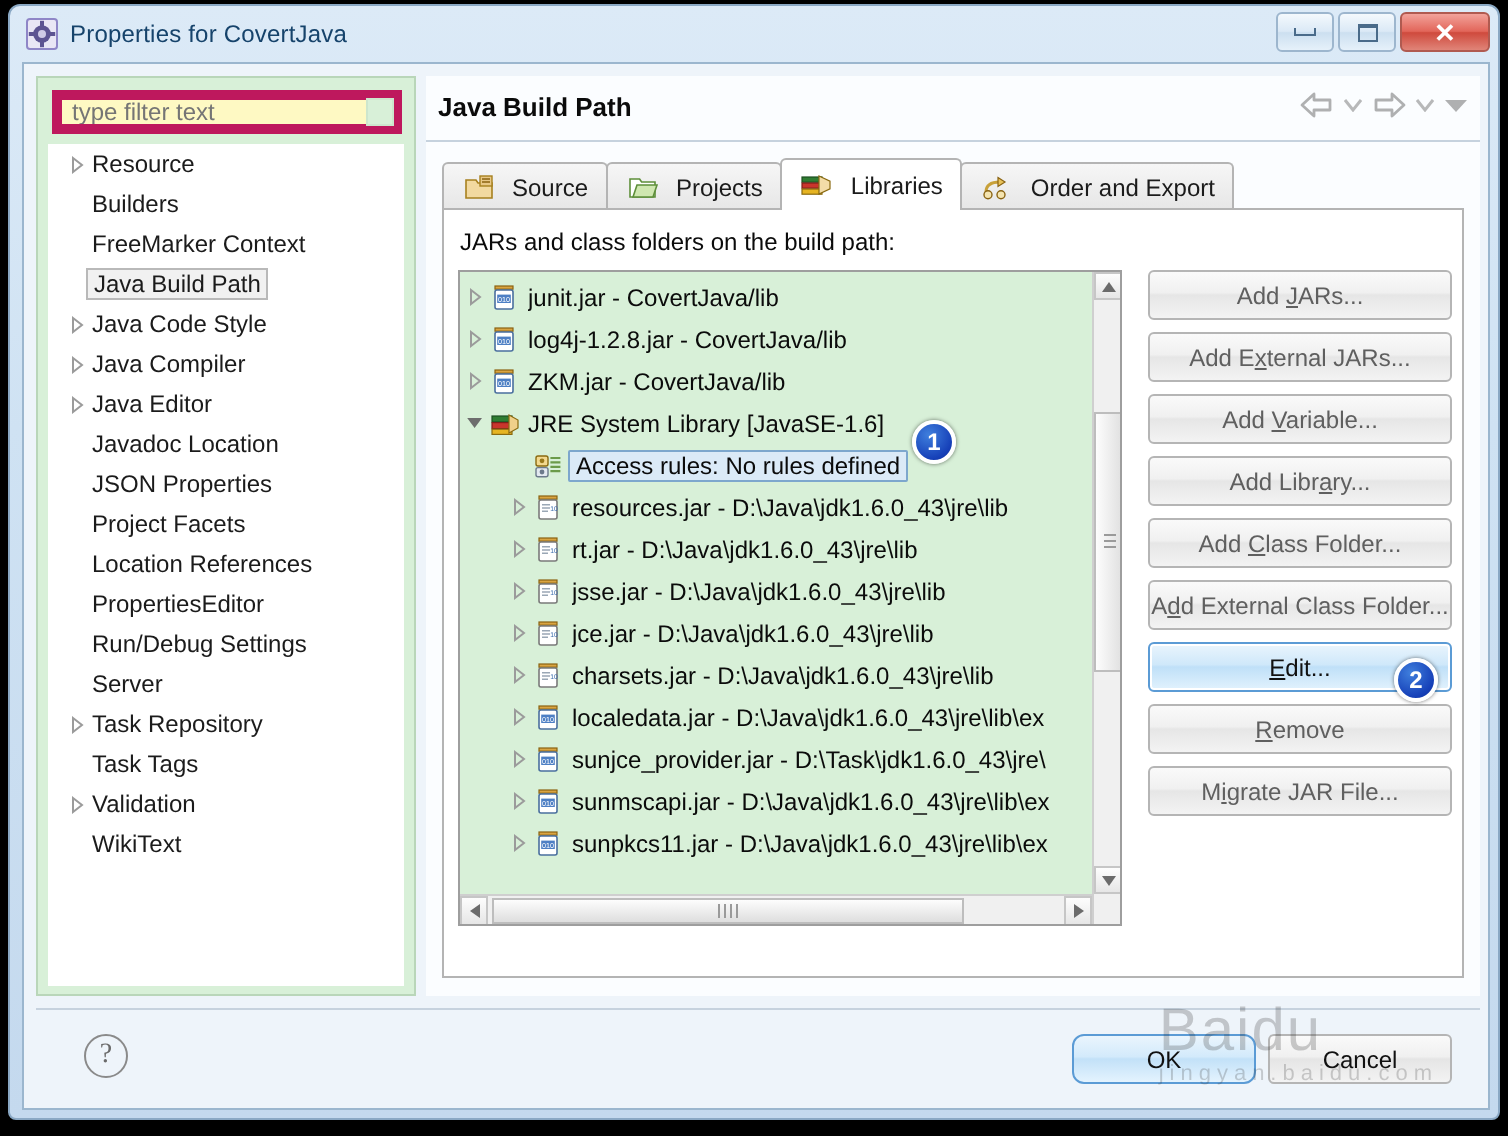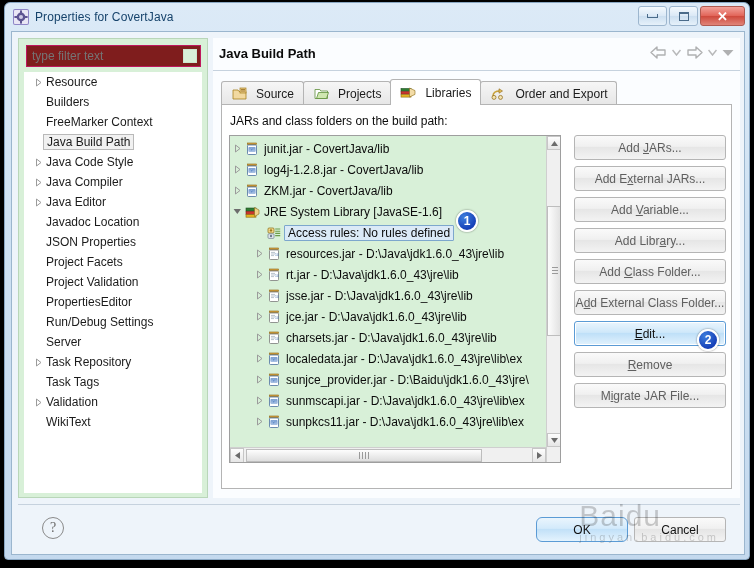--- a/index.html
+++ b/index.html
@@ -68,22 +68,22 @@
     position:absolute; left:6px; top:6px;
     width: 190px; height: 460px;
     background: #d8f0d8;
     border: 1px solid #b9d6b9;
   }
   #filter-wrap {
     position:absolute; left:7px; top:6px; width: 175px; height: 22px;
   }
   #filter-input {
     width:100%; height:100%;
-    border:1px solid #be185d;
-    background:#7f1d1d;
+    border:5px solid #be185d;
+    background:#fef9c3;
     font-size:12px; color:#8d8d8d;
     padding: 1px 22px 1px 5px;
     font-family:"Liberation Sans",sans-serif;
     outline:none;
   }
   #filter-clear {
     position:absolute; right:4px; top:4px;
     width:14px; height:14px;
     background:#d8f0d8;
     border:1px solid #cde6cd;
@@ -394,21 +394,21 @@
           <div class="side-item">
             <span class="side-arrow"></span>
             <span class="side-label">JSON Properties</span>
           </div>
           <div class="side-item">
             <span class="side-arrow"></span>
             <span class="side-label">Project Facets</span>
           </div>
           <div class="side-item">
             <span class="side-arrow"></span>
-            <span class="side-label">Project Validation</span>
+            <span class="side-label">Location References</span>
           </div>
           <div class="side-item">
             <span class="side-arrow"></span>
             <span class="side-label">PropertiesEditor</span>
           </div>
           <div class="side-item">
             <span class="side-arrow"></span>
             <span class="side-label">Run/Debug Settings</span>
           </div>
           <div class="side-item">
@@ -716,21 +716,21 @@
                   </svg>
                 </span>
                 <span class="jar-ico">
                   <svg width="14" height="14" viewBox="0 0 14 14">
       <rect x="2.5" y="1" width="9" height="1.6" fill="#d9a441" stroke="#8a6312" stroke-width=".6"></rect>
       <rect x="2.5" y="3" width="9" height="9.5" rx="1" fill="#ffffff" stroke="#4a6f9e" stroke-width=".8"></rect>
       <rect x="3.6" y="5.3" width="6.8" height="4.2" fill="#4d7fc4"></rect>
       <text x="7" y="8.8" font-size="3.6" fill="#fff" text-anchor="middle" font-family="Liberation Sans">010</text>
     </svg>
                 </span>
-                <span class="jar-text">sunjce_provider.jar - D:\Baidu\jdk1.6.0_43\jre\</span>
+                <span class="jar-text">sunjce_provider.jar - D:\Task\jdk1.6.0_43\jre\</span>
               </div>
               <div class="jar-row indent1">
                 <span class="jar-arrow">
                   <svg width="7" height="9" viewBox="0 0 7 9">
                     <path d="M1.5 1 L6 4.5 L1.5 8 Z" fill="none" stroke="#9b9b9b" stroke-width="1"></path>
                   </svg>
                 </span>
                 <span class="jar-ico">
                   <svg width="14" height="14" viewBox="0 0 14 14">
       <rect x="2.5" y="1" width="9" height="1.6" fill="#d9a441" stroke="#8a6312" stroke-width=".6"></rect>

